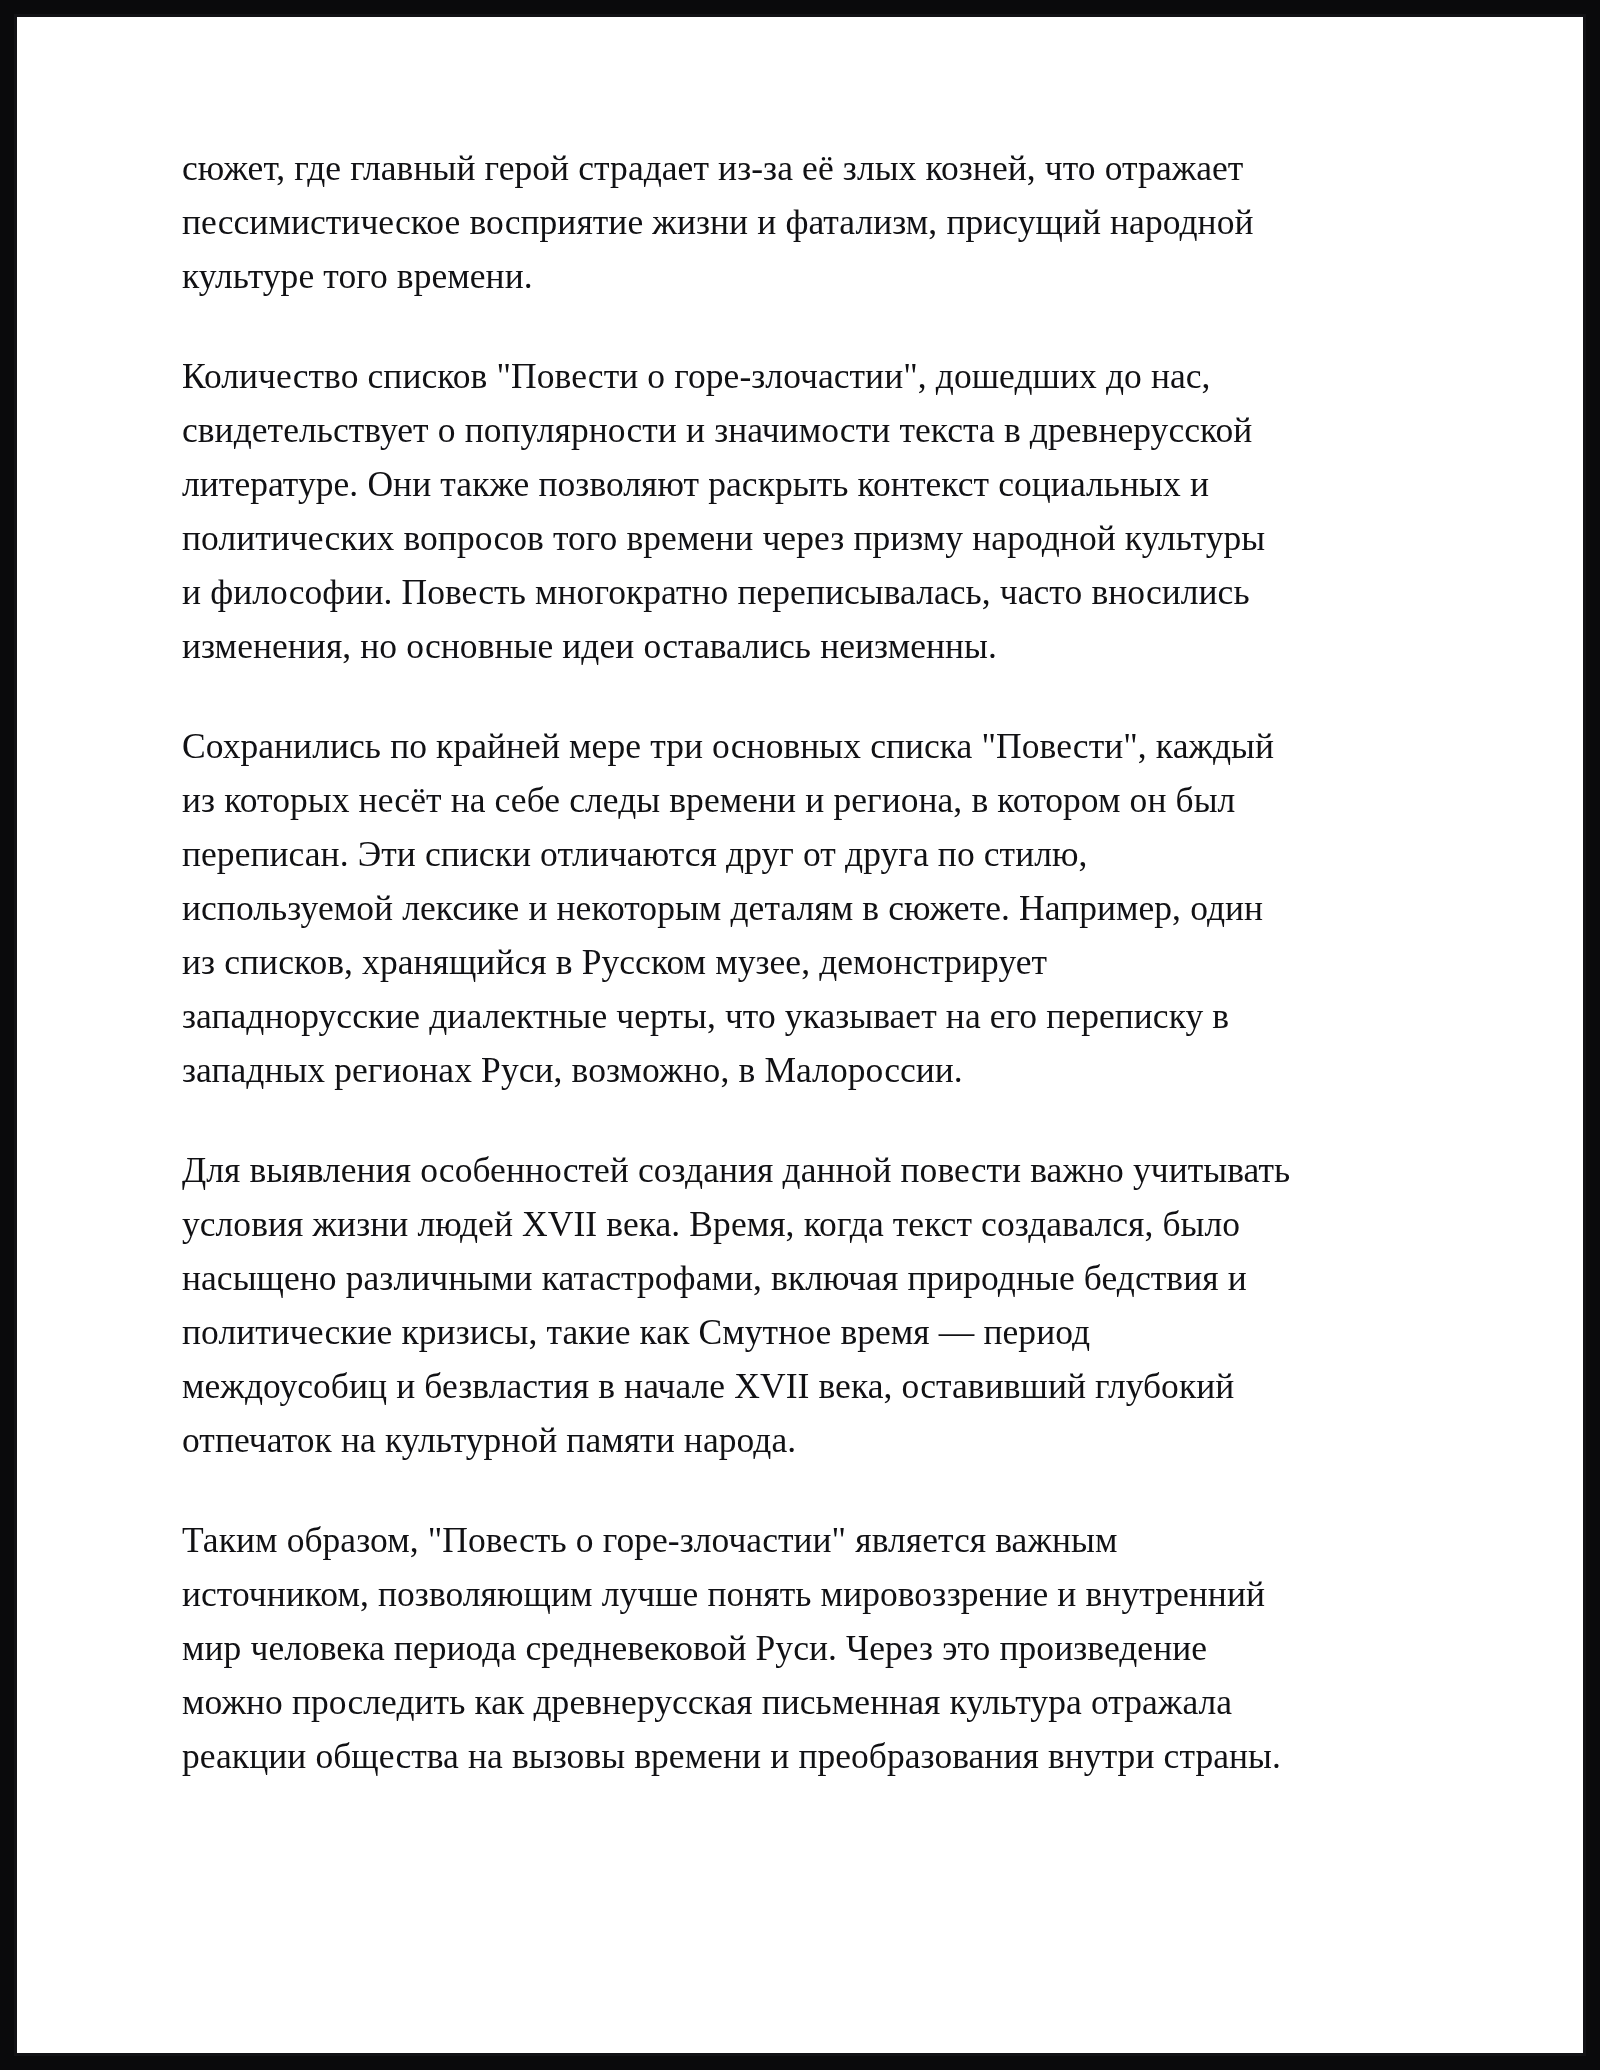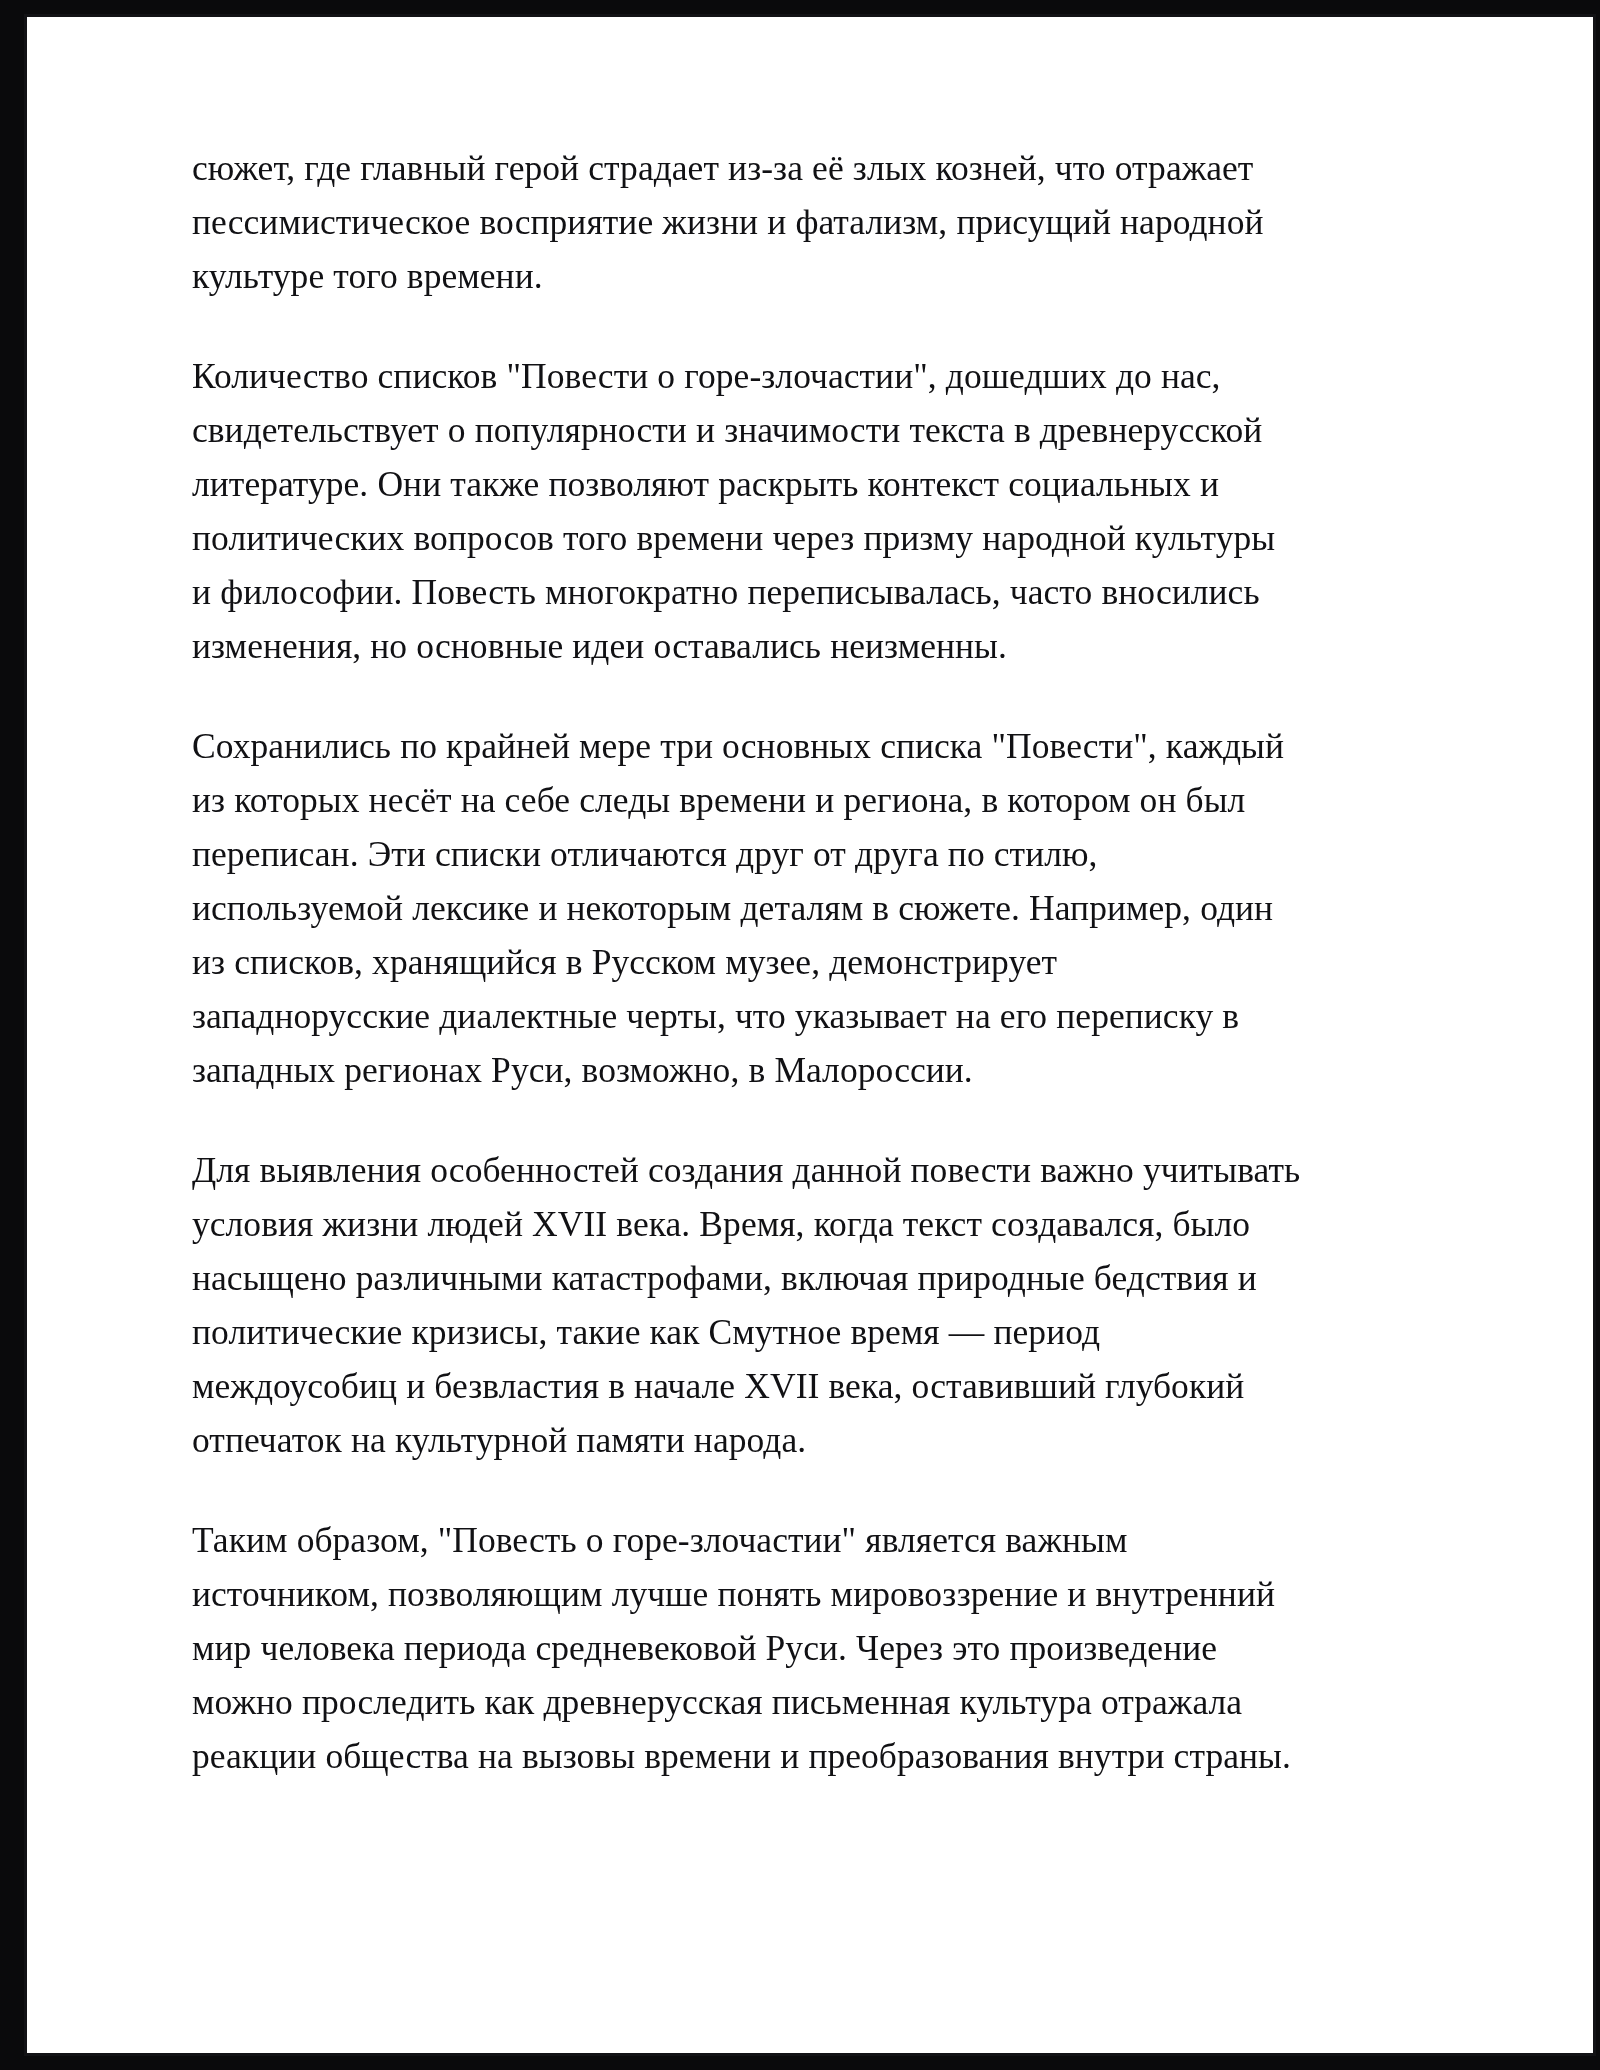--- a/index.html
+++ b/index.html
@@ -21,21 +21,21 @@
     top: 0;
     width: 1600px;
     height: 2070px;
     background: #0a0a0c;
     box-sizing: border-box;
   }
 
   
   #page-sheet {
     position: absolute;
-    left: 24px;
+    left: 14px;
     top: 14px;
     width: 1572px;
     height: 2042px;
     background: #ffffff;
     box-sizing: border-box;
     border: 3px solid #121215;
   }
 
   #page-inner {
     position: absolute;

